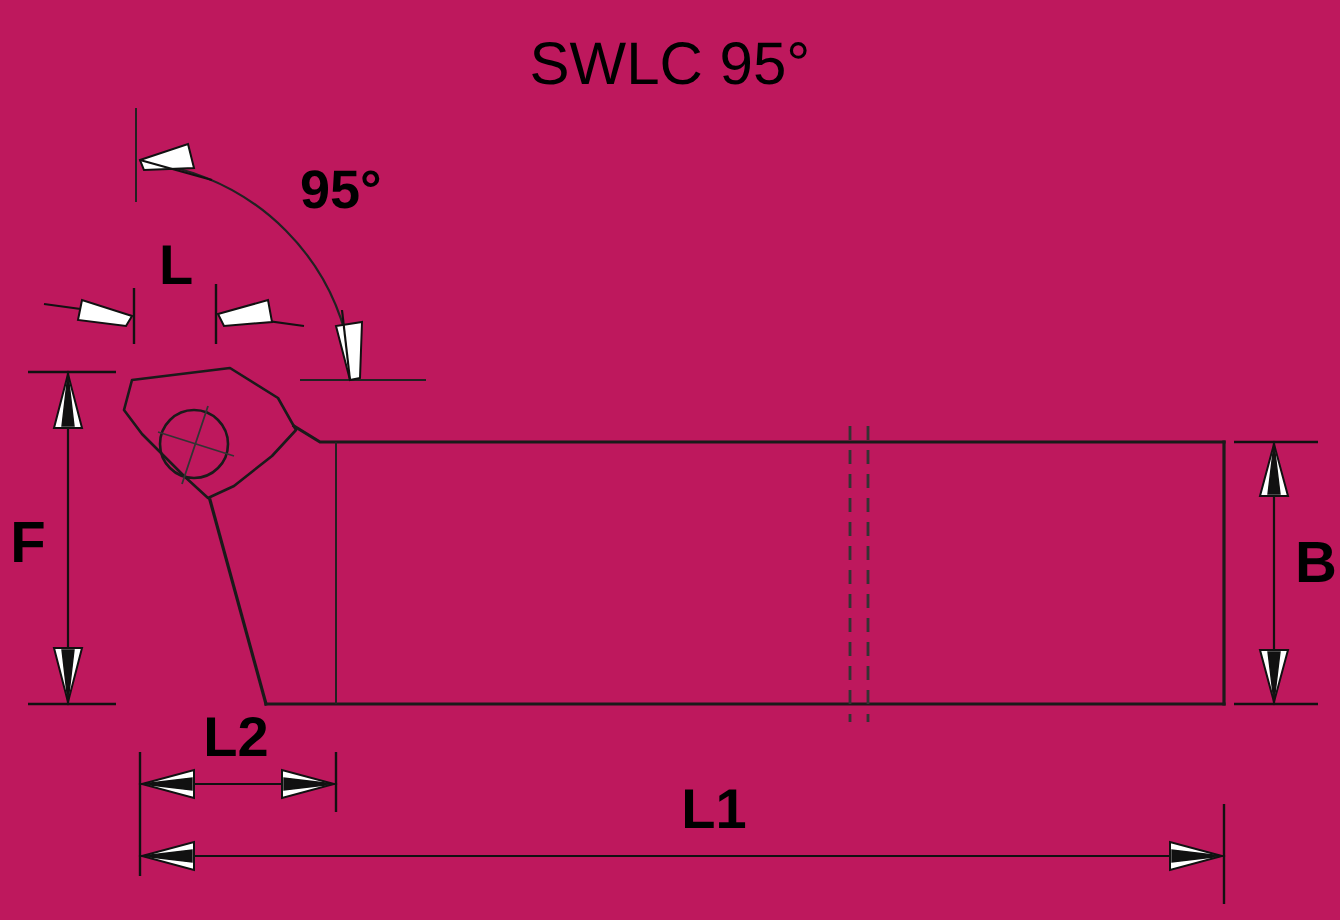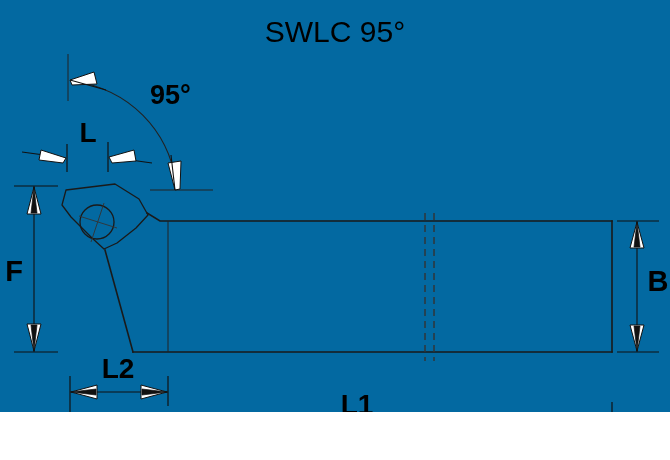--- a/index.html
+++ b/index.html
@@ -7,22 +7,22 @@
     margin: 0;
     padding: 0;
     background: #ffffff;
   }
   body {
     font-family: "Liberation Sans", sans-serif;
   }
   #drawing-root {
     position: relative;
     width: 670px;
-    height: 412px;
-    background: #0369a1;
+    height: 460px;
+    background: #be185d;
     overflow: hidden;
   }
   #drawing-svg {
     position: absolute;
     left: 0;
     top: 0;
     display: block;
   }
   .dim-text {
     font-family: "Liberation Sans", sans-serif;

